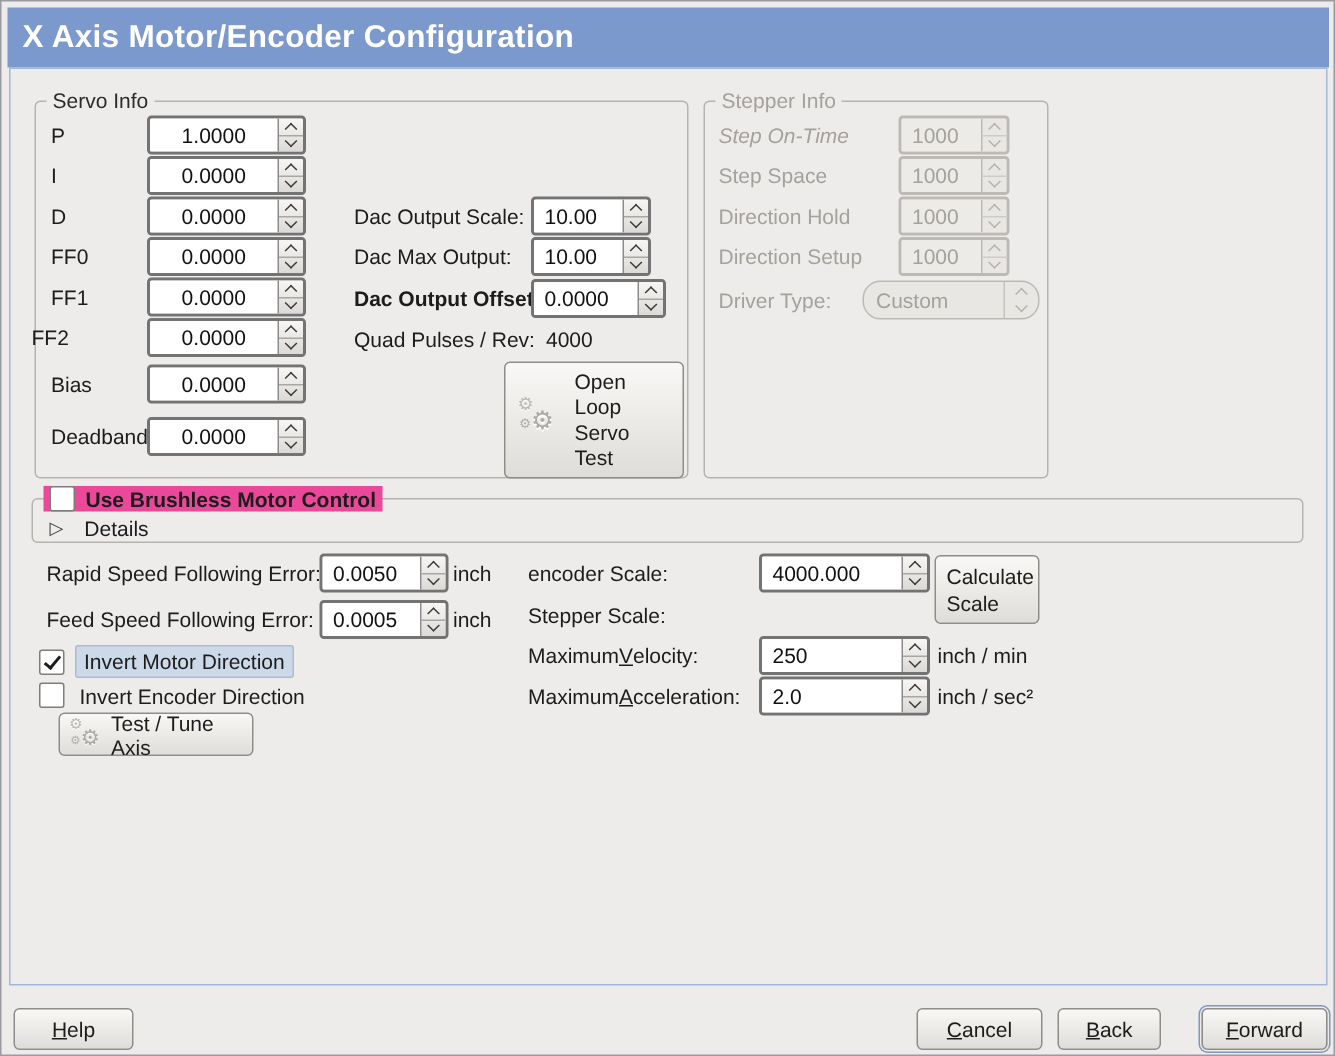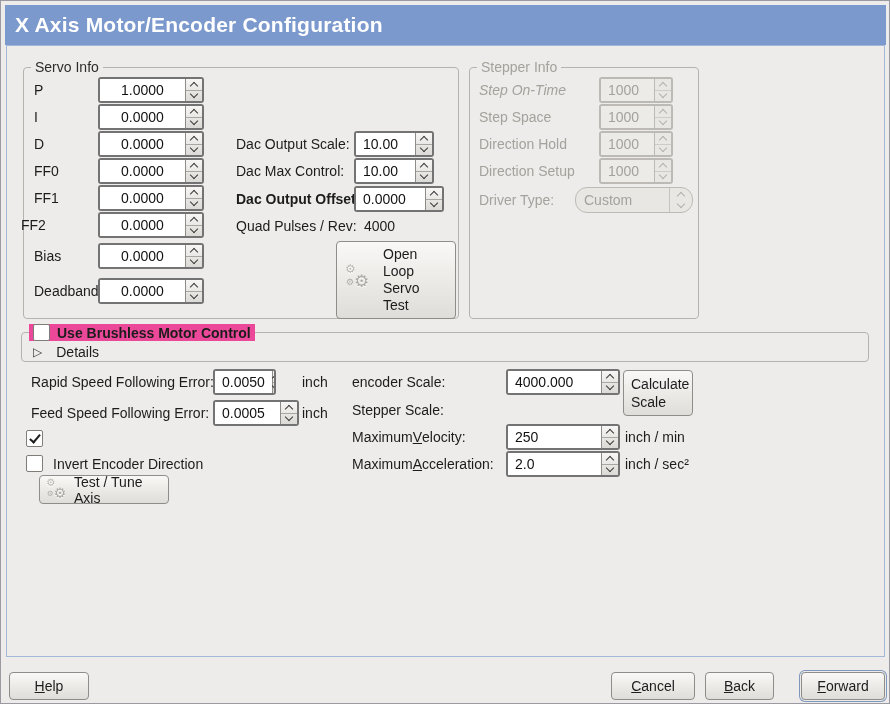--- a/index.html
+++ b/index.html
@@ -188,21 +188,21 @@
     <div class="btns">
         <div class="b up">
           <i class="chev u"></i>
         </div>
         <div class="b">
           <i class="chev d"></i>
         </div>
       </div>
   </div>
 
-  <div class="abs lbl" style="left:235px;top:157px;height:26px;">Dac Max Control:</div>
+  <div class="abs lbl" style="left:235px;top:157px;height:26px;">Dac Max Output:</div>
   <div class="abs spin" style="left:353px;top:157px;width:80px;">
     <div class="entry">10.00</div>
     <div class="btns">
         <div class="b up">
           <i class="chev u"></i>
         </div>
         <div class="b">
           <i class="chev d"></i>
         </div>
       </div>
@@ -304,21 +304,21 @@
   <div class="abs" style="left:28px;top:323px;display:flex;gap:7px;background:#ec4899;padding:0 4px;">
     <span class="cb"></span>
     <span class="cblabel" style="font-weight:bold;">Use Brushless Motor Control</span>
   </div>
   <div class="abs" style="left:32px;top:342px;display:flex;align-items:center;gap:14px;height:17px;">
     <span class="expander-tri">▷</span>
     <span style="font-size:14px;color:#1c1c1c;">Details</span>
   </div>
 
   <div class="abs lbl" style="left:30px;top:368px;height:26px;">Rapid Speed Following Error:</div>
-  <div class="abs spin" style="left:212px;top:368px;width:63px;">
+  <div class="abs spin" style="left:212px;top:368px;width:86px;">
     <div class="entry">0.0050</div>
     <div class="btns">
         <div class="b up">
           <i class="chev u"></i>
         </div>
         <div class="b">
           <i class="chev d"></i>
         </div>
       </div>
   </div>
@@ -387,20 +387,21 @@
           <i class="chev d"></i>
         </div>
       </div>
   </div>
   <div class="abs unit" style="left:624px;top:450px;height:26px;">inch / sec²</div>
 
   <div class="abs" style="left:25px;top:429px;display:flex;align-items:center;gap:7px;">
     <span class="cb checked">
         <i class="mark"></i>
       </span>
+    <span class="cblabel hl" style="height:20px;">Invert Motor Direction</span>
   </div>
   <div class="abs" style="left:25px;top:454px;display:flex;align-items:center;gap:10px;">
     <span class="cb"></span>
     <span class="cblabel">Invert Encoder Direction</span>
   </div>
 
   <div class="abs btn" style="left:38px;top:474px;width:130px;height:29px;justify-content:flex-start;padding-left:6px;gap:2px;">
     <span class="gears small">
         <span class="g1">⚙</span>
         <span class="g2">⚙</span>

